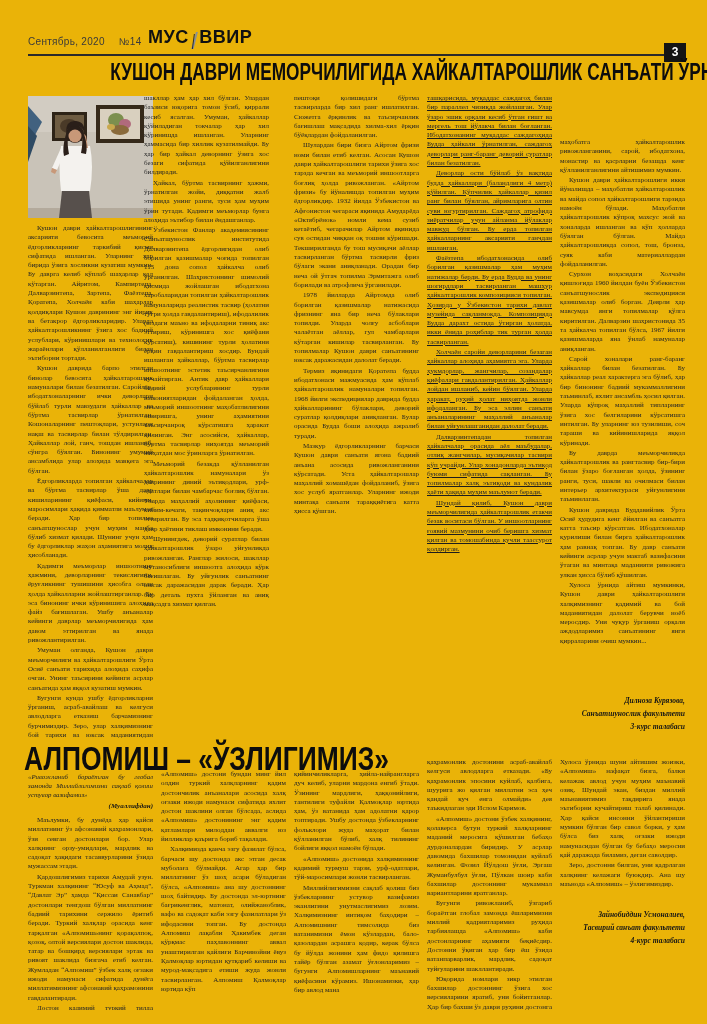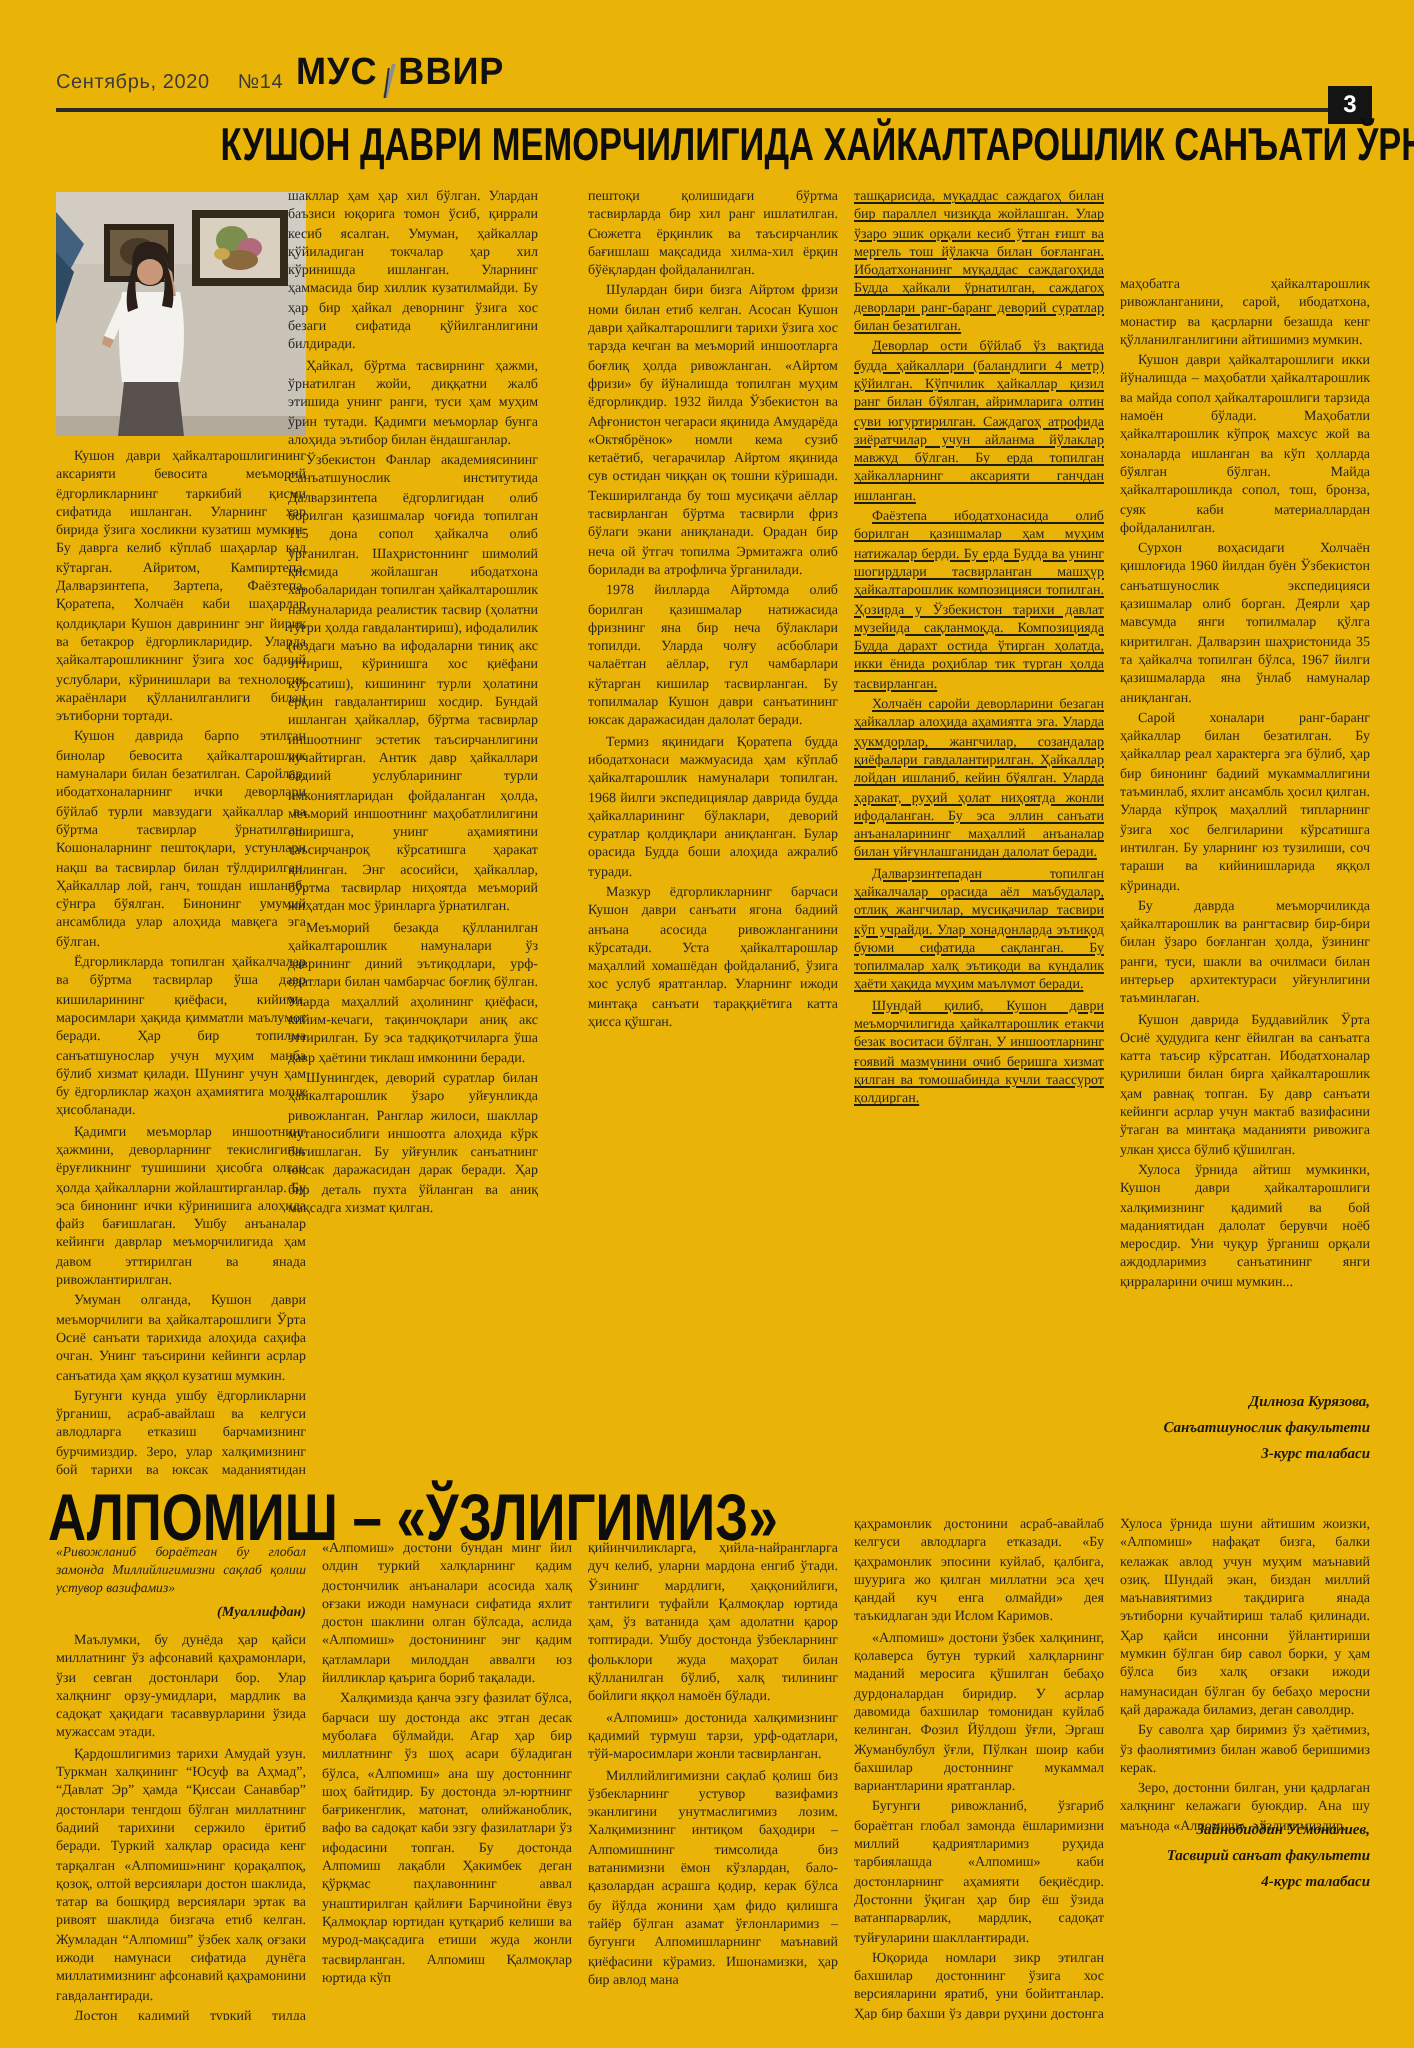--- a/index.html
+++ b/index.html
@@ -163,21 +163,20 @@
 
   <div class="col a2c4">
     <p class="cont">қаҳрамонлик достонини асраб-авайлаб келгуси авлодларга етказади. «Бу қаҳрамонлик эпосини куйлаб, қалбига, шуурига жо қилган миллатни эса ҳеч қандай куч енга олмайди» дея таъкидлаган эди Ислом Каримов.</p>
     <p>«Алпомиш» достони ўзбек халқининг, қолаверса бутун туркий халқларнинг маданий меросига қўшилган бебаҳо дурдоналардан биридир. У асрлар давомида бахшилар томонидан куйлаб келинган. Фозил Йўлдош ўғли, Эргаш Жуманбулбул ўғли, Пўлкан шоир каби бахшилар достоннинг мукаммал вариантларини яратганлар.</p>
     <p>Бугунги ривожланиб, ўзгариб бораётган глобал замонда ёшларимизни миллий қадриятларимиз руҳида тарбиялашда «Алпомиш» каби достонларнинг аҳамияти беқиёсдир. Достонни ўқиган ҳар бир ёш ўзида ватанпарварлик, мардлик, садоқат туйғуларини шакллантиради.</p>
     <p>Юқорида номлари зикр этилган бахшилар достоннинг ўзига хос версияларини яратиб, уни бойитганлар. Ҳар бир бахши ўз даври руҳини достонга сингдирган.</p>
   </div>
 
   <div class="col a2c5">
     <p class="cont">Хулоса ўрнида шуни айтишим жоизки, «Алпомиш» нафақат бизга, балки келажак авлод учун муҳим маънавий озиқ. Шундай экан, биздан миллий маънавиятимиз тақдирига янада эътиборни кучайтириш талаб қилинади. Ҳар қайси инсонни ўйлантириши мумкин бўлган бир савол борки, у ҳам бўлса биз халқ оғзаки ижоди намунасидан бўлган бу бебаҳо меросни қай даражада биламиз, деган саволдир.</p>
-    <p>Бу саволга ҳар биримиз ўз ҳаётимиз, ўз фаолиятимиз билан жавоб беришимиз керак.</p>
     <p>Зеро, достонни билган, уни қадрлаган халқнинг келажаги буюкдир. Ана шу маънода «Алпомиш» – ўзлигимиздир.</p>
   </div>
 
   <div class="byline by2">
     <div>Зайнобиддин Усмоналиев,</div>
     <div>Тасвирий санъат факультети</div>
     <div>4-курс талабаси</div>
   </div>
 
 </div>

